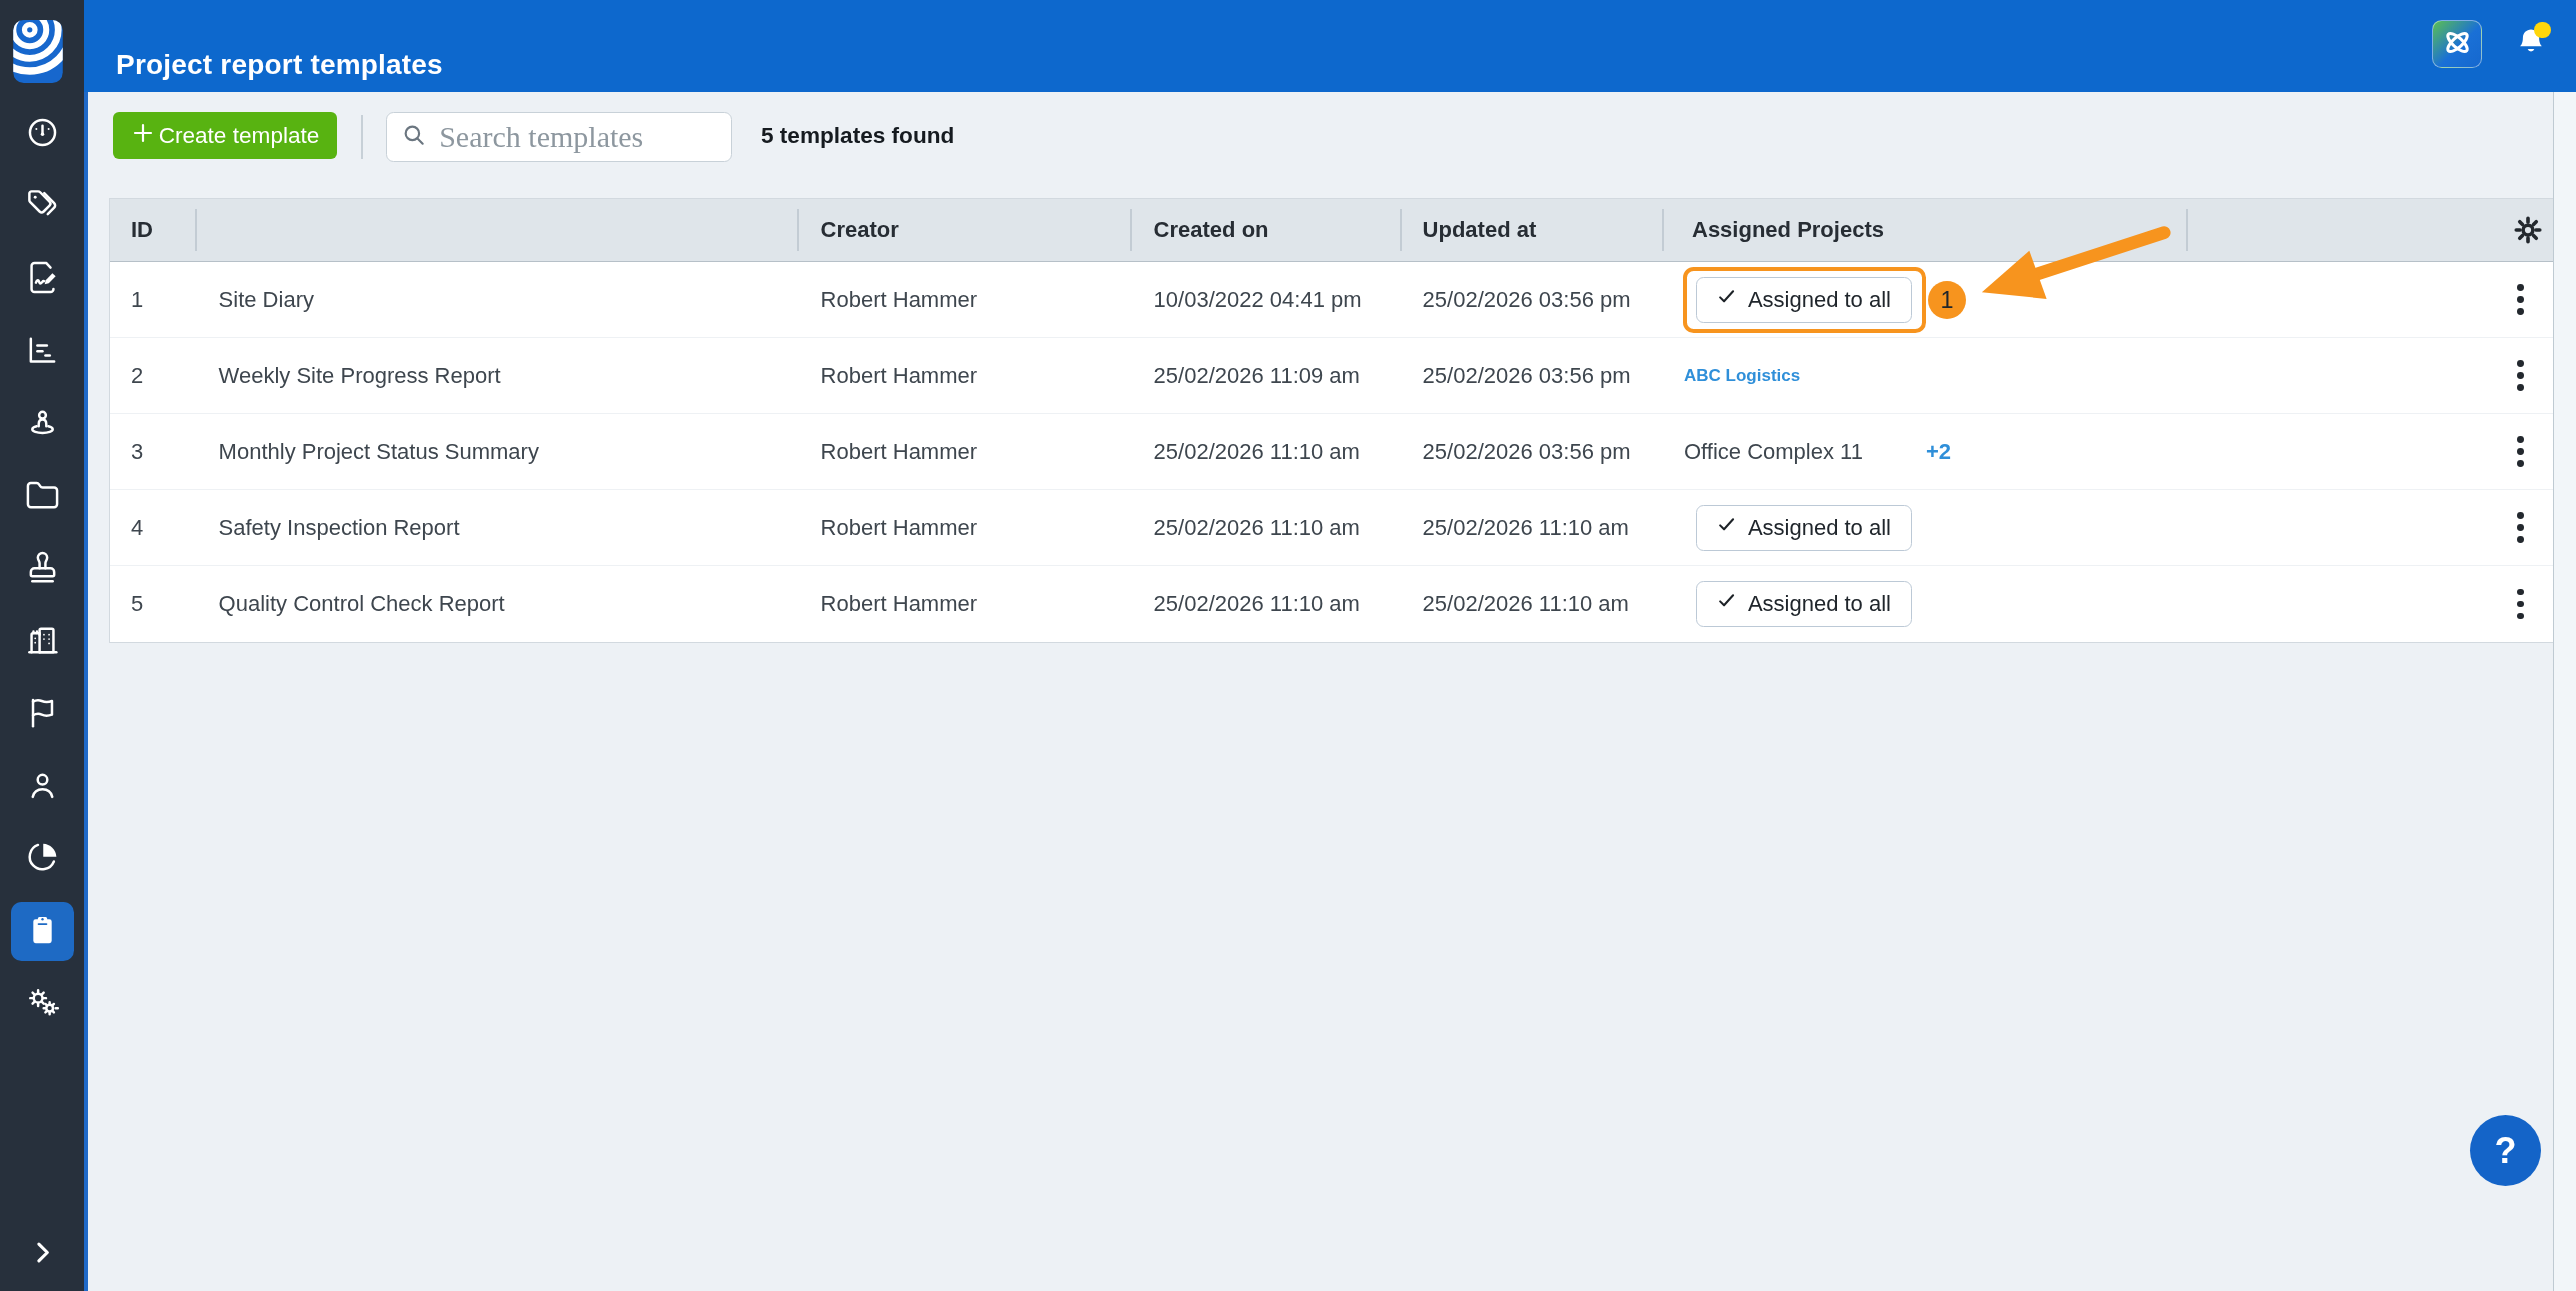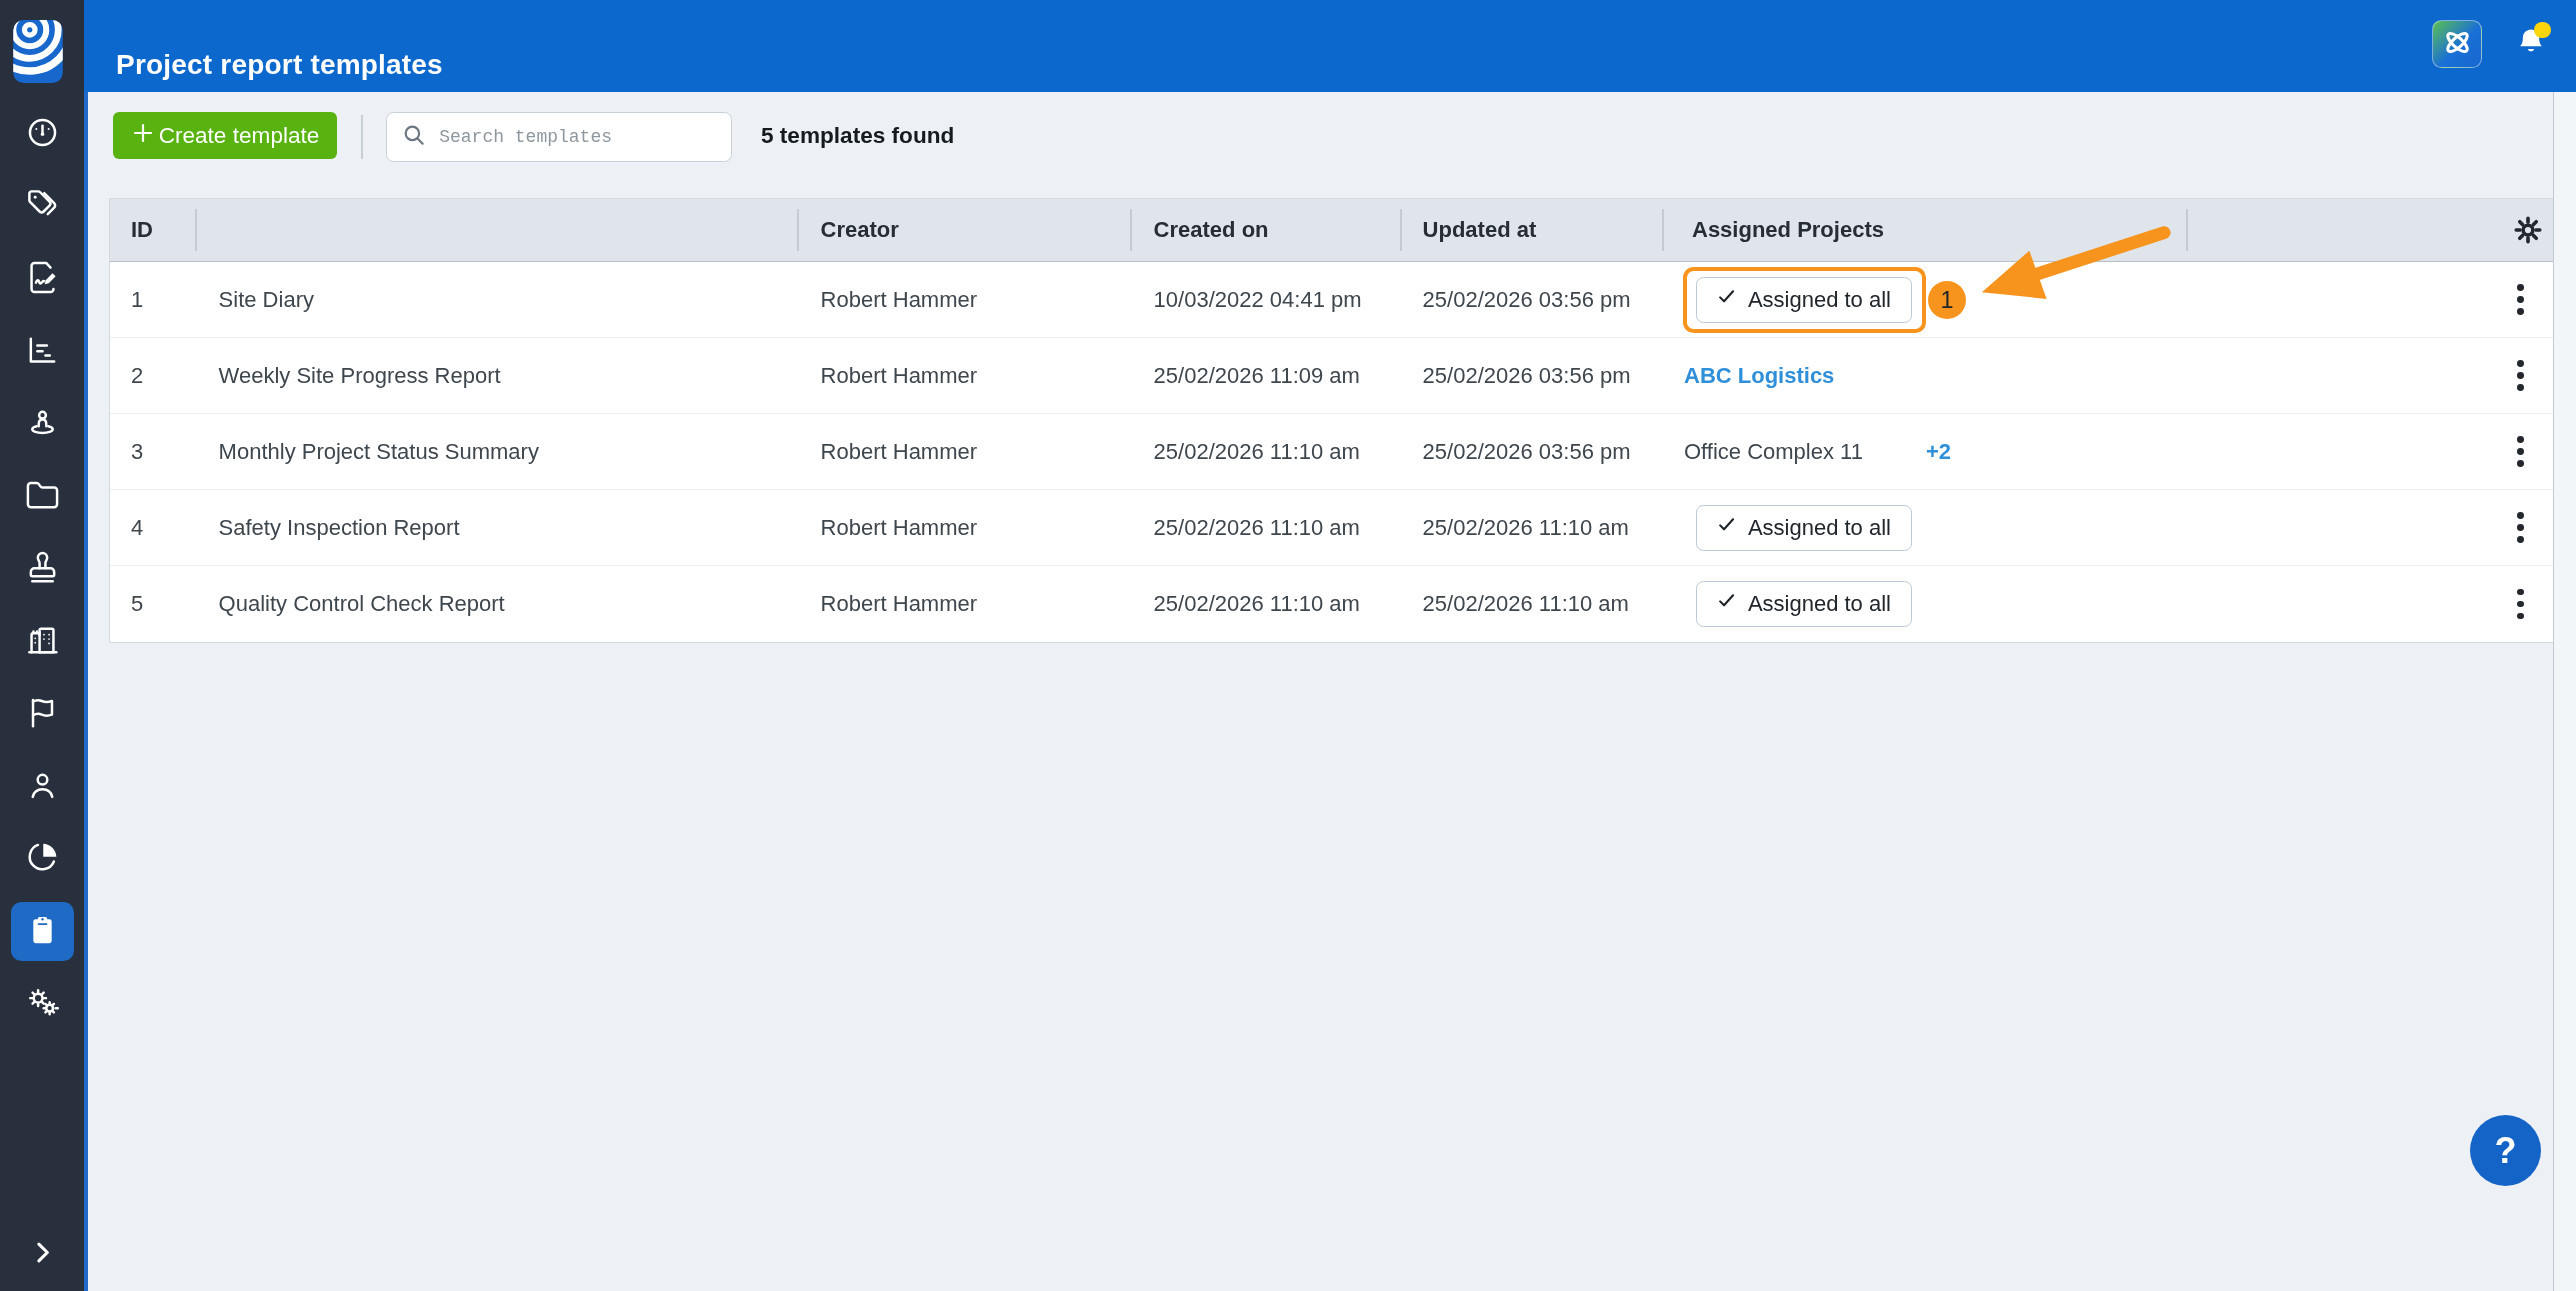--- a/index.html
+++ b/index.html
@@ -36,22 +36,22 @@
               background:#f2f6f9;border-left:1.5px solid #bfcad2;box-sizing:border-box;}
 
   
   #create-btn{position:absolute;left:25px;top:20.3px;width:224px;height:47px;border:none;border-radius:6px;
               background:#58b311;color:#fff;font-size:22.6px;font-family:inherit;
               display:flex;align-items:center;justify-content:center;gap:4px;cursor:pointer;}
   #tool-divider{position:absolute;left:273px;top:22.6px;width:1.5px;height:44px;background:#c7d0d7;}
   #search-box{position:absolute;left:298px;top:19.6px;width:346px;height:50px;background:#fff;
               border:1.5px solid #c8d1d8;border-radius:7.5px;box-sizing:border-box;display:flex;align-items:center;}
   #search-box svg{width:26px;height:26px;margin-left:13.6px;flex:none;}
-  #search-input{flex:1;border:none;outline:none;background:transparent;font-family:Liberation Mono, monospace;
-                font-size:18px;color:#3c444c;margin-left:10.6px;min-width:0;}
+  #search-input{flex:1;border:none;outline:none;background:transparent;font-family:Liberation Serif, serif;
+                font-size:30px;color:#3c444c;margin-left:10.6px;min-width:0;}
   #search-input::placeholder{color:#8d979f;}
   #count-text{position:absolute;left:673px;top:20.3px;height:47px;display:flex;align-items:center;
               font-size:22.6px;font-weight:bold;color:#161b20;}
 
   
   #table{position:absolute;left:21px;top:106px;width:2444px;background:#fff;
          border:0.8px solid #d2d9df;box-sizing:content-box;}
   #thead{position:relative;height:62px;background:#dfe5ea;border-bottom:1.5px solid #b6c0c8;}
   .th{position:absolute;top:0;height:62px;display:flex;align-items:center;box-sizing:border-box;
       font-size:22px;font-weight:bold;color:#272d34;}
@@ -59,21 +59,21 @@
   #col-gear{position:absolute;left:2403px;top:16px;width:30px;height:30px;color:#23282e;cursor:pointer;}
   .row{position:relative;height:76px;background:#fff;border-bottom:1.5px solid #eef1f4;box-sizing:border-box;}
   .row:last-child{border-bottom:none;}
   .cell{position:absolute;top:0;height:100%;display:flex;align-items:center;box-sizing:border-box;
         font-size:22px;color:#3e464e;white-space:nowrap;}
   .assigned-btn{position:absolute;left:1586px;top:15px;width:216px;height:46px;background:#fff;
                 border:1.5px solid #bcc9d6;border-radius:7.5px;box-sizing:border-box;cursor:pointer;
                 display:flex;align-items:center;justify-content:center;gap:11.3px;
                 font-family:inherit;font-size:22px;color:#20262c;}
   .proj-link{position:absolute;left:1574px;top:0;height:100%;display:flex;align-items:center;
-             font-size:22px;color:#2f8fd9;font-weight:bold;cursor:pointer;}
+             font-size:17px;color:#2f8fd9;font-weight:bold;cursor:pointer;}
   .proj-text{position:absolute;left:1574px;top:0;height:100%;display:flex;align-items:center;
              font-size:22px;color:#3e464e;}
   .more-link{position:absolute;left:1816px;top:0;height:100%;display:flex;align-items:center;
              font-size:22px;color:#2f8fd9;font-weight:bold;cursor:pointer;}
   .kebab{position:absolute;left:2397px;top:0;height:100%;width:27px;display:flex;flex-direction:column;
          align-items:center;justify-content:center;gap:5.3px;cursor:pointer;}
   .kebab i{width:6.8px;height:6.8px;border-radius:50%;background:#23282e;}
 
   
   .hl-box{position:absolute;left:1573px;top:4.5px;width:243px;height:66px;border:4.5px solid #f7941e;

